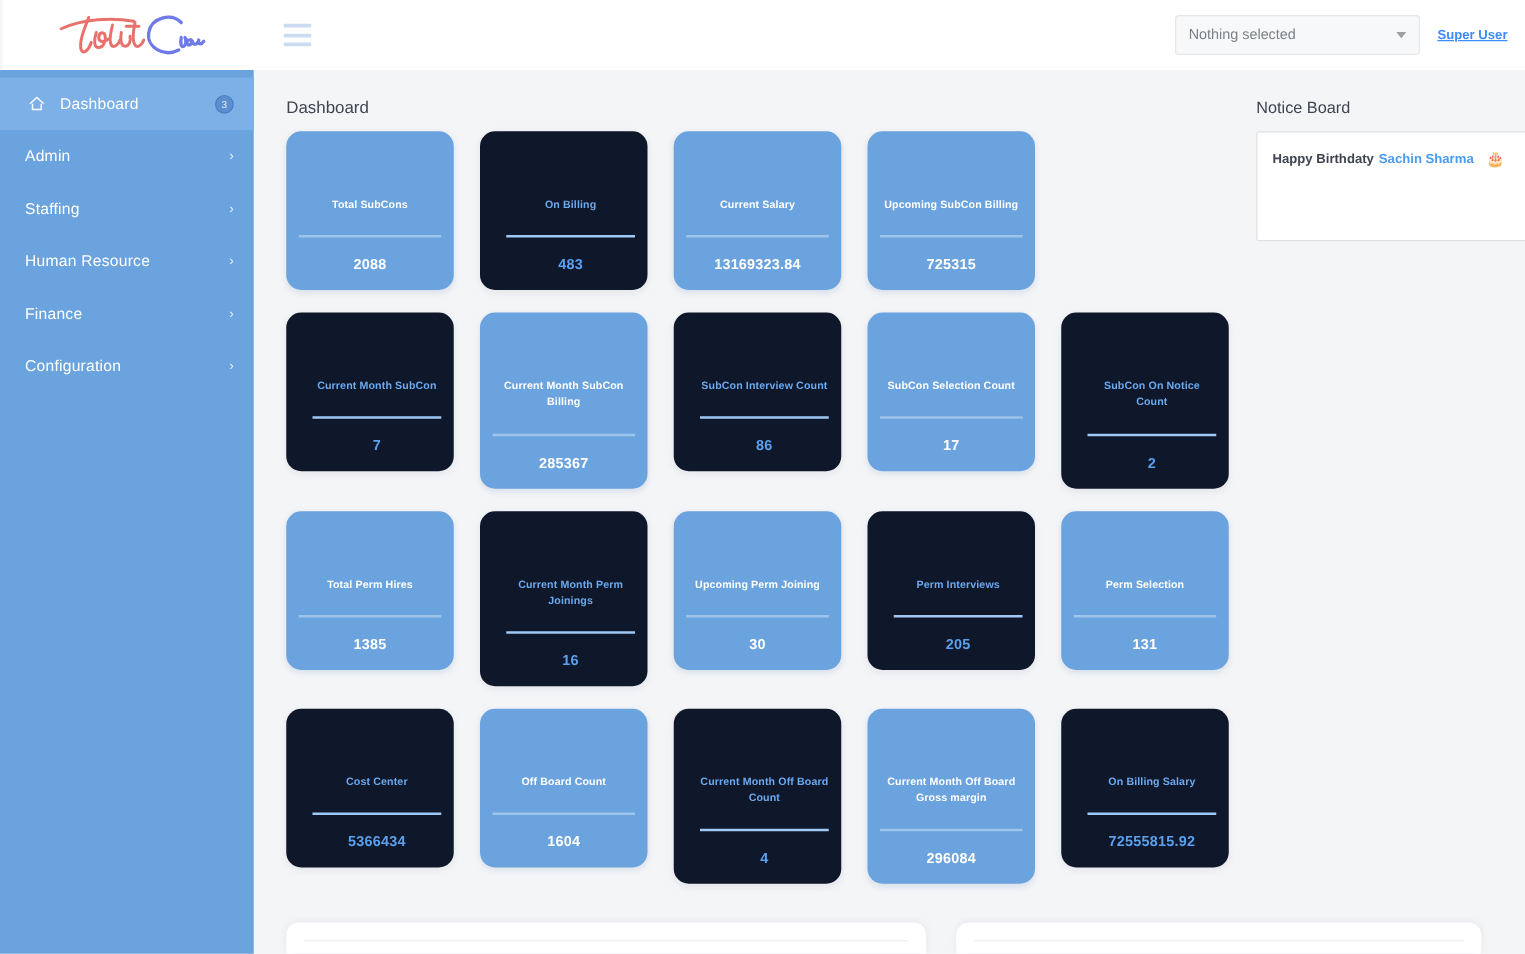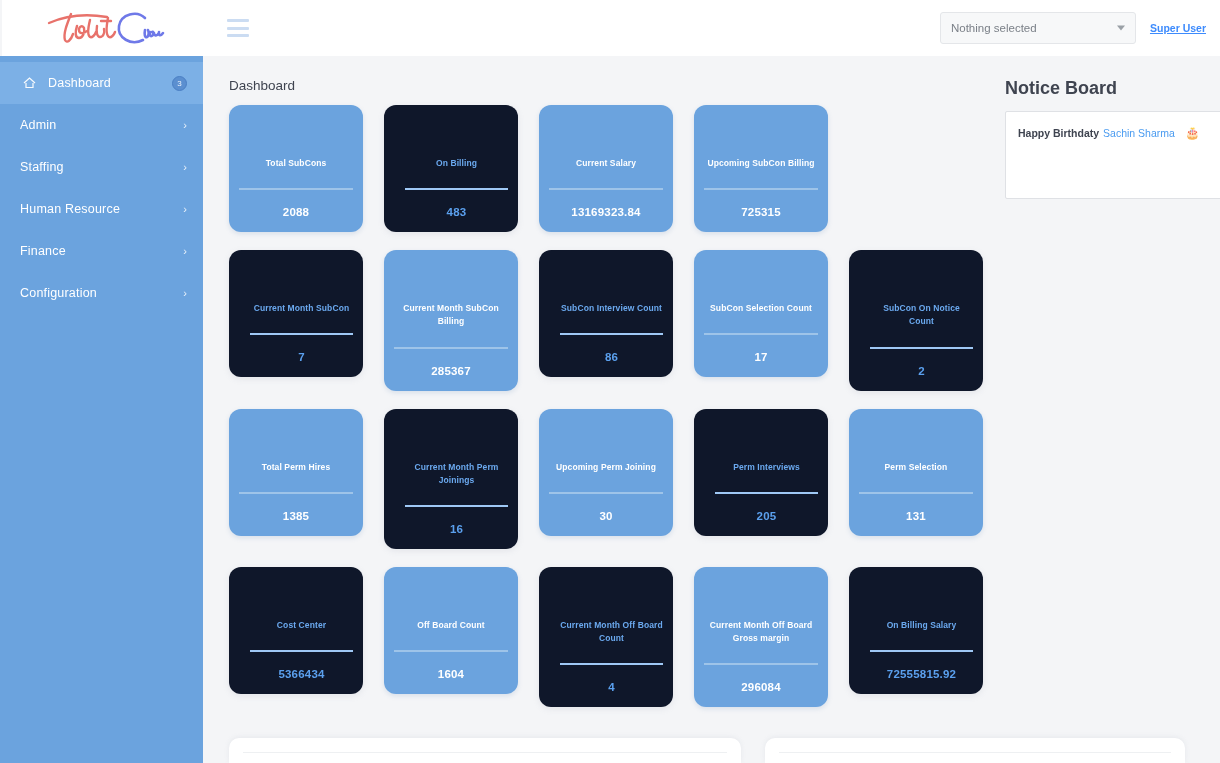--- a/index.html
+++ b/index.html
@@ -109,37 +109,37 @@
     overflow: hidden;
   }
   .content-wrap { display: flex; padding: 0; height: 100%; }
   .left-col { width: 790px; padding: 22px 0 0 26px; }
   .right-col { width: 227px; padding: 22px 0 0 12px; }
   .section-title {
     font-size: 13.5px; color: #3f4450; font-weight: 400;
     margin-bottom: 12px;
   }
   .notice-title {
-    font-size: 18px; color: #3f4450; font-weight: 700;
+    font-size: 13px; color: #3f4450; font-weight: 400;
     margin-bottom: 12px;
   }
   .notice-box {
     border: 1px solid #dfe1e5;
     background: #ffffff;
     border-radius: 2px;
     min-height: 88px;
     width: 250px;
     padding: 14px 12px;
   }
   .notice-line {
     font-size: 10.5px; color: #3f4450; font-weight: 700;
     display: flex; align-items: center; gap: 4px;
     white-space: nowrap;
   }
-  .notice-name { color: #4a9bf0; font-weight: 400; }
+  .notice-name { color: #4a9bf0; font-weight: 700; }
   .cake { font-size: 12px; margin-left: 6px; }
   
   .card-row {
     display: flex;
     gap: 21px;
     margin-bottom: 18px;
     align-items: flex-start;
   }
   .card {
     width: 134px;

